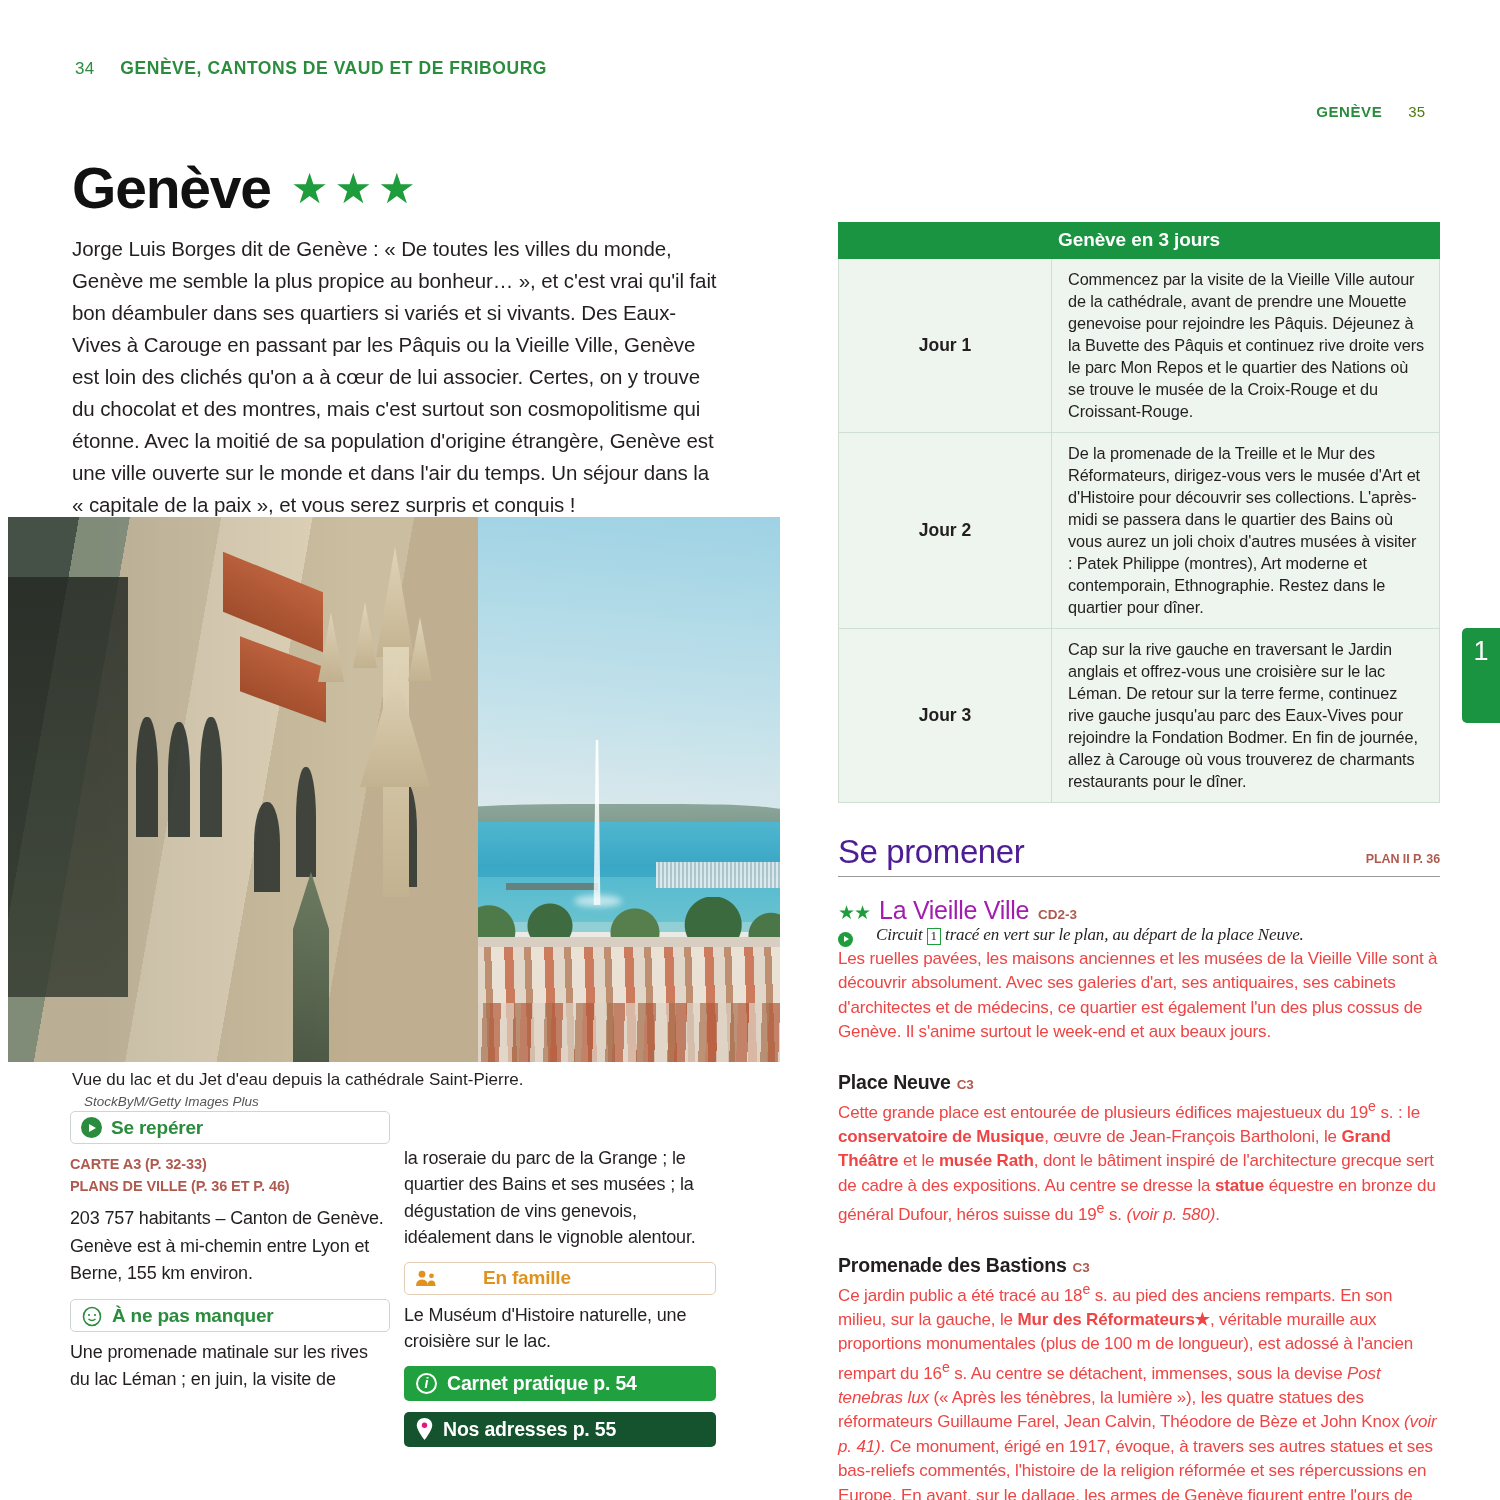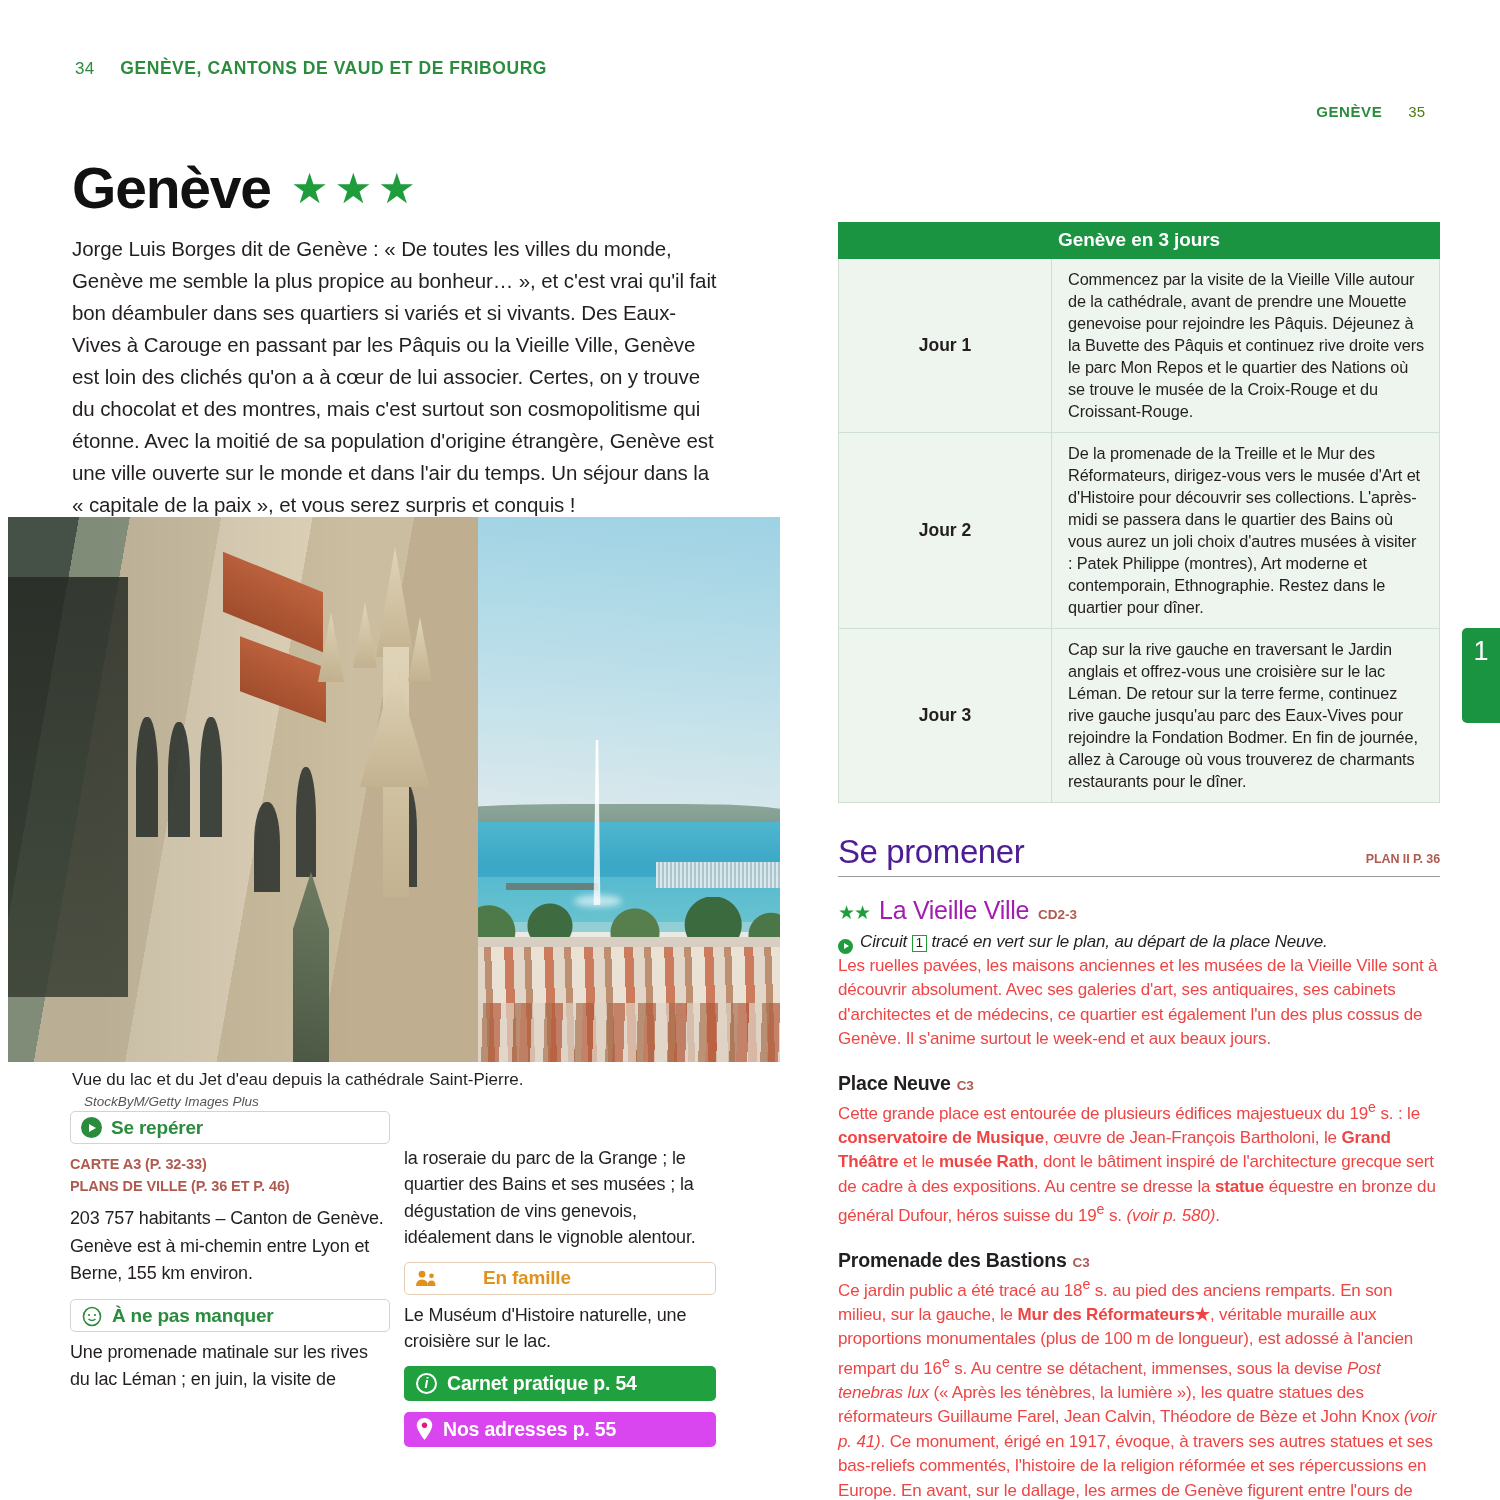--- a/index.html
+++ b/index.html
@@ -76,21 +76,21 @@
   .ico-play i{width:0;height:0;border-left:7px solid #fff;border-top:4.5px solid transparent;border-bottom:4.5px solid transparent;margin-left:2px;}
   .ico-smile{width:22px;height:22px;flex:0 0 auto;}
   .ico-fam{width:22px;height:17px;flex:0 0 auto;}
   .refline{font-size:14.5px;font-weight:bold;color:#b0594f;letter-spacing:-.1px;line-height:1.55;margin-top:9px;}
   .refline.second{margin-top:0;}
   .boxtext{font-size:18px;line-height:1.47;color:#231f20;margin-top:7px;letter-spacing:-.15px;}
   .boxtext.tight{margin-top:2px;}
   .pillbar{height:35px;border-radius:5px;display:flex;align-items:center;gap:10px;padding:0 12px;box-sizing:border-box;margin-top:11px;}
   .pillbar .lbl{font-size:19.5px;font-weight:bold;color:#fff;letter-spacing:-.2px;}
   .pillbar.green{background:#21a03f;}
-  .pillbar.pink{background:#d946ef;}
+  .pillbar.pink{background:#14532d;}
   .ico-i{width:21px;height:21px;border-radius:50%;border:2px solid #fff;color:#fff;font-size:14px;font-weight:bold;font-style:italic;display:flex;align-items:center;justify-content:center;box-sizing:border-box;flex:0 0 auto;}
   .ico-pin{width:17px;height:22px;flex:0 0 auto;}
 
   
   .col-right{position:absolute;left:838px;top:222px;width:602px;}
   .tbl-head{background:#1a9440;color:#fff;font-size:19px;font-weight:bold;text-align:center;padding:7px 0 8px;letter-spacing:-.1px;}
   .tbl{background:#eef4ee;border-left:1px solid #cfe0d2;border-right:1px solid #cfe0d2;border-bottom:1px solid #cfe0d2;}
   .trow{display:flex;border-top:1px solid #cfe0d2;}
   .trow:first-child{border-top:none;}
   .tcell-day{width:212px;flex:0 0 212px;display:flex;align-items:center;justify-content:center;font-size:17.5px;font-weight:bold;border-right:1px solid #cfe0d2;}
@@ -99,27 +99,27 @@
   .sect{margin-top:30px;}
   .sect-head{display:flex;align-items:baseline;justify-content:space-between;border-bottom:1.5px solid #9a9a9a;padding-bottom:5px;}
   .sect-title{font-size:33px;color:#4c1d95;letter-spacing:-.4px;font-weight:normal;}
   .sect-ref{font-size:12.5px;font-weight:bold;color:#b0594f;letter-spacing:-.1px;}
 
   .subhead{display:flex;align-items:baseline;gap:9px;margin-top:19px;}
   .subhead .st{color:#1f9d3d;font-size:19px;letter-spacing:-1px;}
   .subhead .nm{font-size:25px;color:#a21caf;letter-spacing:-.3px;}
   .subhead .code{font-size:13.5px;font-weight:bold;color:#b0594f;}
 
-  .circuit{display:flex;gap:7px;align-items:baseline;margin-top:7px;font-size:17px;font-style:italic;letter-spacing:-.15px;}
+  .circuit{display:flex;gap:23px;align-items:baseline;font-size:17px;font-style:italic;letter-spacing:-.15px;font-family:Liberation Serif, serif;}
   .ico-play-sm{width:15px;height:15px;border-radius:50%;background:#1f9d3d;display:inline-flex;align-items:center;justify-content:center;flex:0 0 auto;position:relative;top:2px;}
   .ico-play-sm i{width:0;height:0;border-left:5px solid #fff;border-top:3.2px solid transparent;border-bottom:3.2px solid transparent;margin-left:1.5px;}
   .numbox{display:inline-block;border:1px solid #1f9d3d;padding:0 3px;font-size:13px;font-style:normal;line-height:1.15;}
 
   .body{font-size:17px;line-height:1.44;letter-spacing:-.15px;color:#ef4444;margin-top:2px;}
-  .poi{margin-top:20px;}
+  .poi{margin-top:26px;}
   .poi-h{font-size:19.5px;font-weight:bold;letter-spacing:-.2px;}
   .poi-h .code{font-size:13.5px;color:#b0594f;margin-left:6px;}
   b{font-weight:bold;}
   i{font-style:italic;}
 
   
   .thumbtab{position:absolute;right:0;top:628px;width:38px;height:95px;background:#1a9440;border-radius:5px 0 0 5px;
             display:flex;align-items:flex-start;justify-content:center;}
   .thumbtab span{color:#fff;font-size:27px;margin-top:8px;}
 </style>

